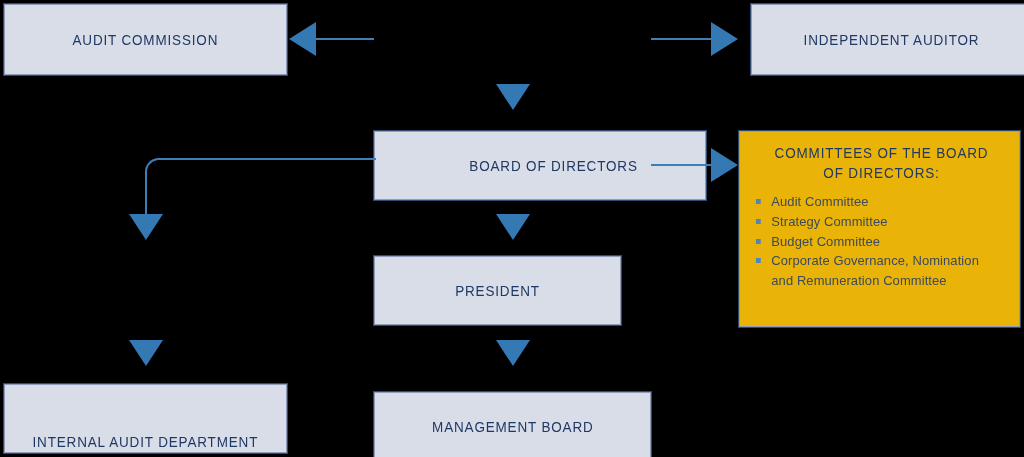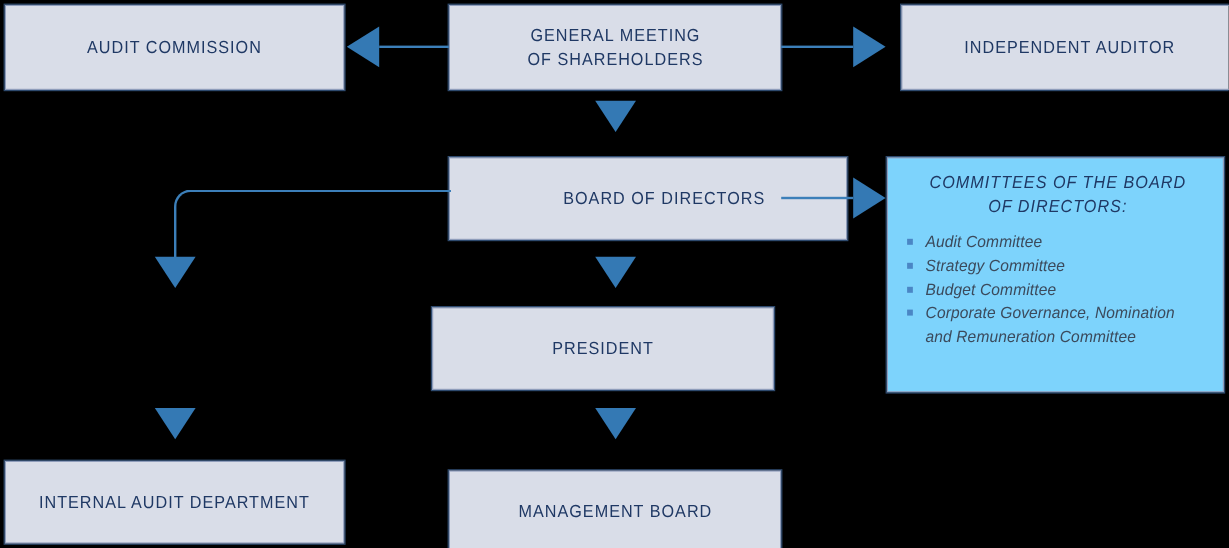--- a/index.html
+++ b/index.html
@@ -37,26 +37,25 @@
     letter-spacing: 0.9px;
     line-height: 1.38;
     transform: scaleX(0.93);
     white-space: pre-line;
   }
 
   
   .panel {
     position: absolute;
     box-sizing: border-box;
-    background: #7dd3fc;
+    background: #eab308;
     border: 1px solid #8f9dbb;
     outline: 1px solid #2e4a6e;
     display: block;
     padding: 12px 10px 10px 14px;
-    font-style: italic;
   }
   .panel-title {
     color: #1f3864;
     font-family: "Liberation Sans", sans-serif;
     font-size: 14.5px;
     letter-spacing: 0.9px;
     line-height: 1.35;
     text-align: center;
     transform: scaleX(0.93);
     white-space: pre-line;
@@ -128,24 +127,20 @@
 </style>
 </head>
 <body>
 
 <div id="chart-root">
 
   <div class="node" style="left:4px; top:4px; width:283px; height:71px;align-items:center;">
     <span class="node-label">AUDIT COMMISSION</span>
   </div>
 
-  <div class="node" style="left:374px; top:4px; width:277px; height:71px;">
-    <span class="node-label">GENERAL MEETING
-OF SHAREHOLDERS</span>
-  </div>
 
   <div class="node" style="left:739px; top:4px; width:281px; height:71px;margin-left:12px;">
     <span class="node-label">INDEPENDENT AUDITOR</span>
   </div>
 
   <div class="conn">
     <div class="h-line" style="left:316px; top:38px; width:58px;"></div>
     <div class="arrow-left" style="left:289px; top:22px;"></div>
   </div>
 
@@ -193,33 +188,33 @@
   <div class="conn">
     <div class="elbow" style="left:145px; top:158px; width:231px; height:62px;"></div>
     <div class="arrow-down" style="left:129px; top:214px;"></div>
   </div>
 
   <div class="conn">
     <div class="arrow-down" style="left:496px; top:214px;"></div>
   </div>
 
 
-  <div class="node" style="left:360px; top:256px; width:285px; height:69px;">
+  <div class="node" style="left:374px; top:256px; width:247px; height:69px;">
     <span class="node-label">PRESIDENT</span>
   </div>
 
   <div class="conn">
     <div class="arrow-down" style="left:129px; top:340px;"></div>
   </div>
 
   <div class="conn">
     <div class="arrow-down" style="left:496px; top:340px;"></div>
   </div>
 
-  <div class="node" style="left:4px; top:384px; width:283px; height:69px;">
+  <div class="node" style="left:4px; top:384px; width:283px; height:69px;align-items:flex-end;">
     <span class="node-label">INTERNAL AUDIT DEPARTMENT</span>
   </div>
 
   <div class="node" style="left:374px; top:392px; width:277px; height:69px;">
     <span class="node-label">MANAGEMENT BOARD</span>
   </div>
 
 </div>
 
 </body></html>

